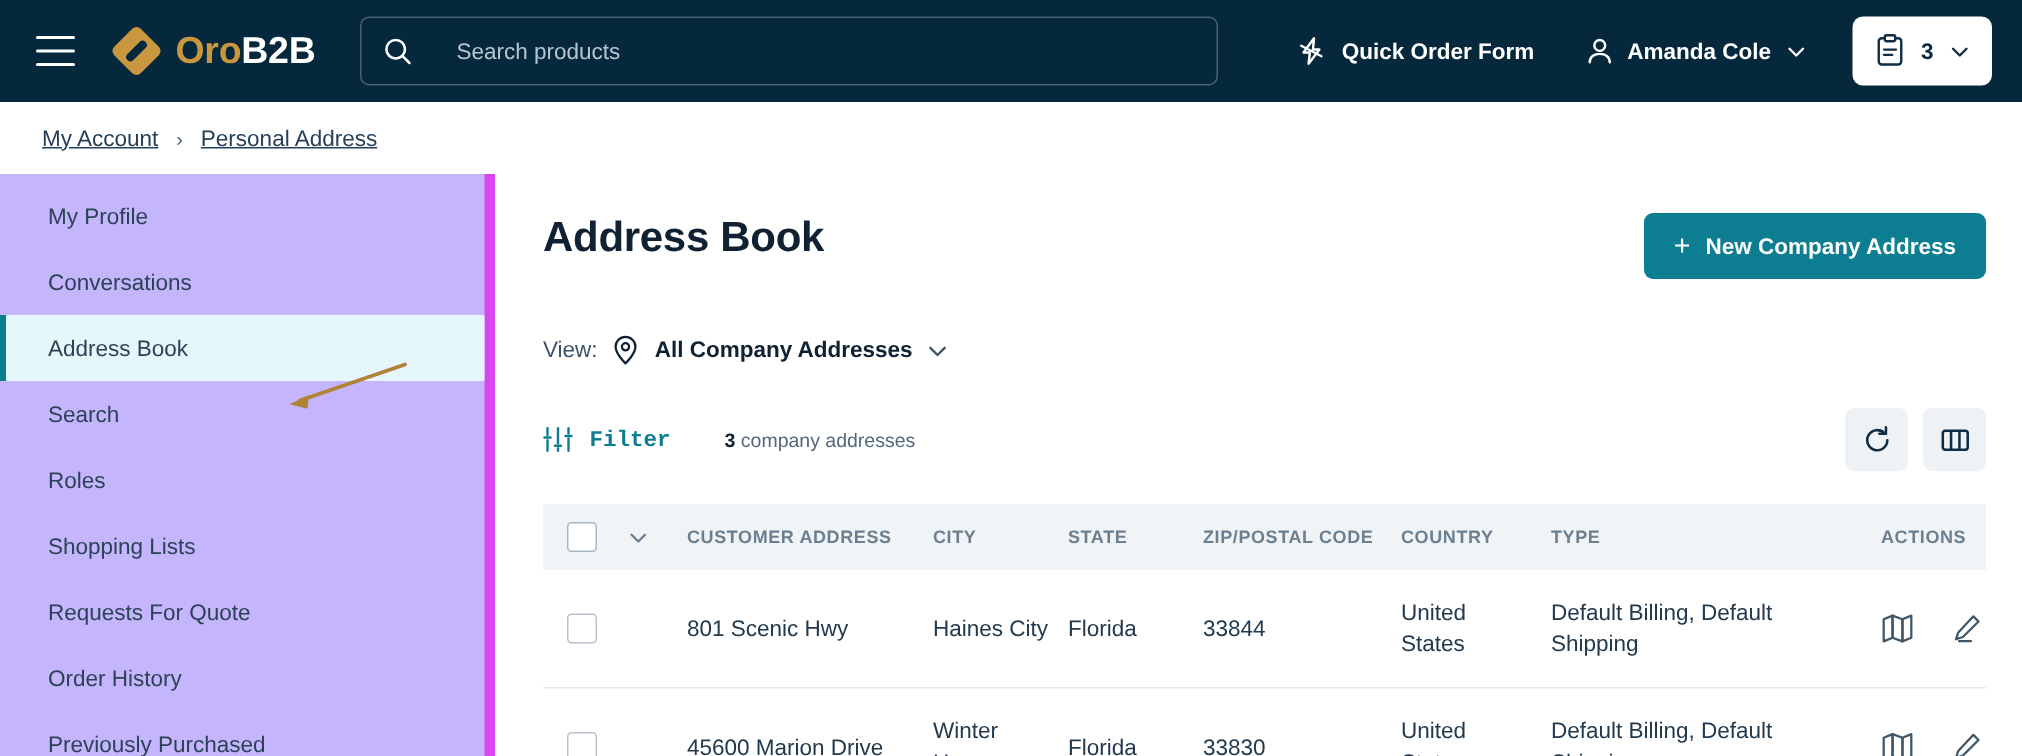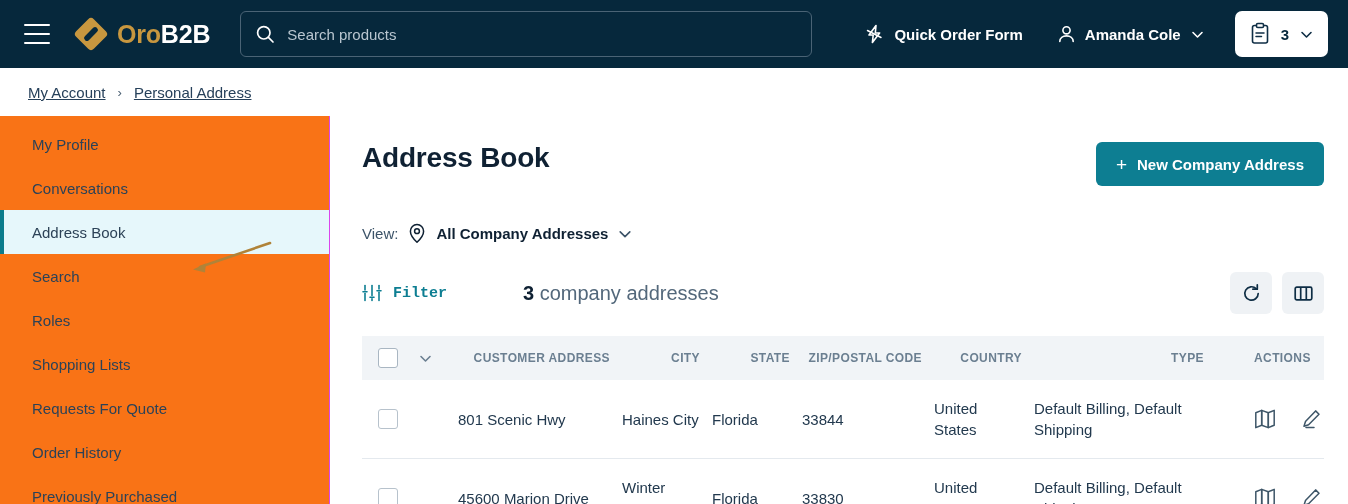--- a/index.html
+++ b/index.html
@@ -57,21 +57,21 @@
   .logo-text .b2b { color: #ffffff; }
 
   .search-box {
     width: 572px;
     height: 46px;
     border: 1px solid #4a6375;
     border-radius: 6px;
     display: flex;
     align-items: center;
     padding: 0 14px;
-    gap: 12px;
+    gap: 29px;
     background: transparent;
     cursor: text;
   }
   .search-box svg { flex: 0 0 auto; }
   .search-placeholder {
     font-size: 15px;
     color: #b9c6d0;
     font-weight: 400;
   }
 
@@ -147,22 +147,22 @@
   
   .page {
     display: flex;
     height: calc(504px - 68px - 48px);
   }
 
   
   .sidebar {
     width: 330px;
     flex: 0 0 330px;
-    border-right: 1px solid #d946ef;
-    background: #f97316;
+    border-right: 7px solid #d946ef;
+    background: #c4b5fd;
     position: relative;
     padding-top: 6px;
   }
   .side-item {
     height: 44px;
     display: flex;
     align-items: center;
     padding-left: 28px;
     font-size: 15px;
     color: #2c4257;
@@ -244,22 +244,22 @@
     display: flex;
     align-items: center;
     gap: 11px;
     cursor: pointer;
     color: #0d7e92;
     font-size: 15px;
     font-weight: 700;
     font-family: Liberation Mono, monospace;
   }
   .count-text {
-    margin-left: 76px;
-    font-size: 20px;
+    margin-left: 36px;
+    font-size: 13px;
     color: #53687b;
     white-space: nowrap;
   }
   .count-text b { color: #0f2133; font-weight: 700; }
 
   .toolbar-actions {
     margin-left: auto;
     display: flex;
     gap: 10px;
   }
@@ -282,21 +282,21 @@
     border-collapse: collapse;
     table-layout: fixed;
   }
   .grid thead th {
     background: #f1f4f7;
     height: 44px;
     font-size: 12px;
     font-weight: 700;
     color: #6b7f91;
     letter-spacing: 0.4px;
-    text-align: right;
+    text-align: left;
     padding: 0 6px;
     vertical-align: middle;
     white-space: nowrap;
   }
   .grid thead th.c-check { padding-left: 16px; width: 56px; }
   .grid thead th.c-caret { width: 34px; padding: 0; }
   .grid thead th.c-addr { width: 164px; }
   .grid thead th.c-city { width: 90px; }
   .grid thead th.c-state { width: 90px; }
   .grid thead th.c-zip { width: 132px; }

